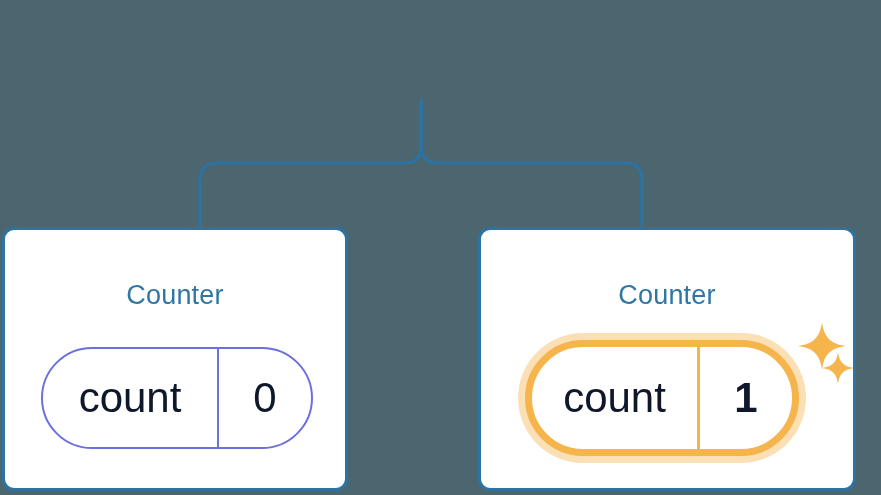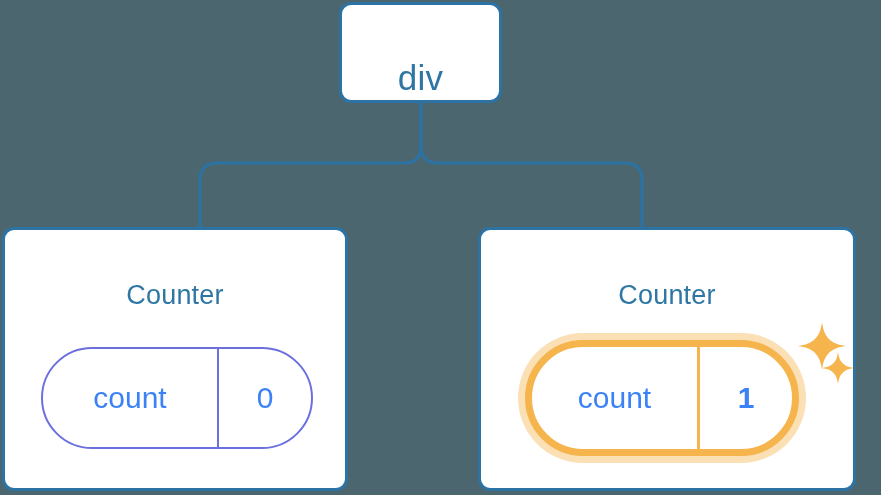--- a/index.html
+++ b/index.html
@@ -102,22 +102,22 @@
     overflow: hidden;
   }
   .state-pill.plain {
     border: 2px solid #6b70dd;
   }
   .pill-key,
   .pill-val {
     display: flex;
     align-items: center;
     justify-content: center;
-    color: #3b82f6;
-    font-size: 30px;
+    color: #0f172a;
+    font-size: 42px;
     user-select: none;
   }
   .pill-key {
     flex: 0 0 174px;
   }
   .pill-val {
     flex: 1 1 auto;
   }
   .pill-divider {
     width: 2px;
@@ -180,23 +180,20 @@
 </head>
 <body>
 
 <div id="canvas">
 
   <svg id="connectors" viewBox="0 0 881 495" width="881" height="495" fill="none">
     <path d="M421 101 L421 146 Q421 163 404 163 L217 163 Q200 163 200 180 L200 228" stroke="#2c73a4" stroke-width="3.2" fill="none" stroke-linecap="round" stroke-linejoin="round"></path>
     <path d="M421 101 L421 146 Q421 163 438 163 L625 163 Q642 163 642 180 L642 228" stroke="#2c73a4" stroke-width="3.2" fill="none" stroke-linecap="round" stroke-linejoin="round"></path>
   </svg>
 
-  <div class="node" id="node-root">
-    <span class="node-title">div</span>
-  </div>
 
   <div class="node" id="node-counter-left">
     <span class="node-title">Counter</span>
   </div>
 
   <div class="state-pill-wrap" id="state-pill-left">
     <div class="state-pill plain">
       <span class="pill-key">count</span>
       <span class="pill-divider"></span>
       <span class="pill-val">0</span>

